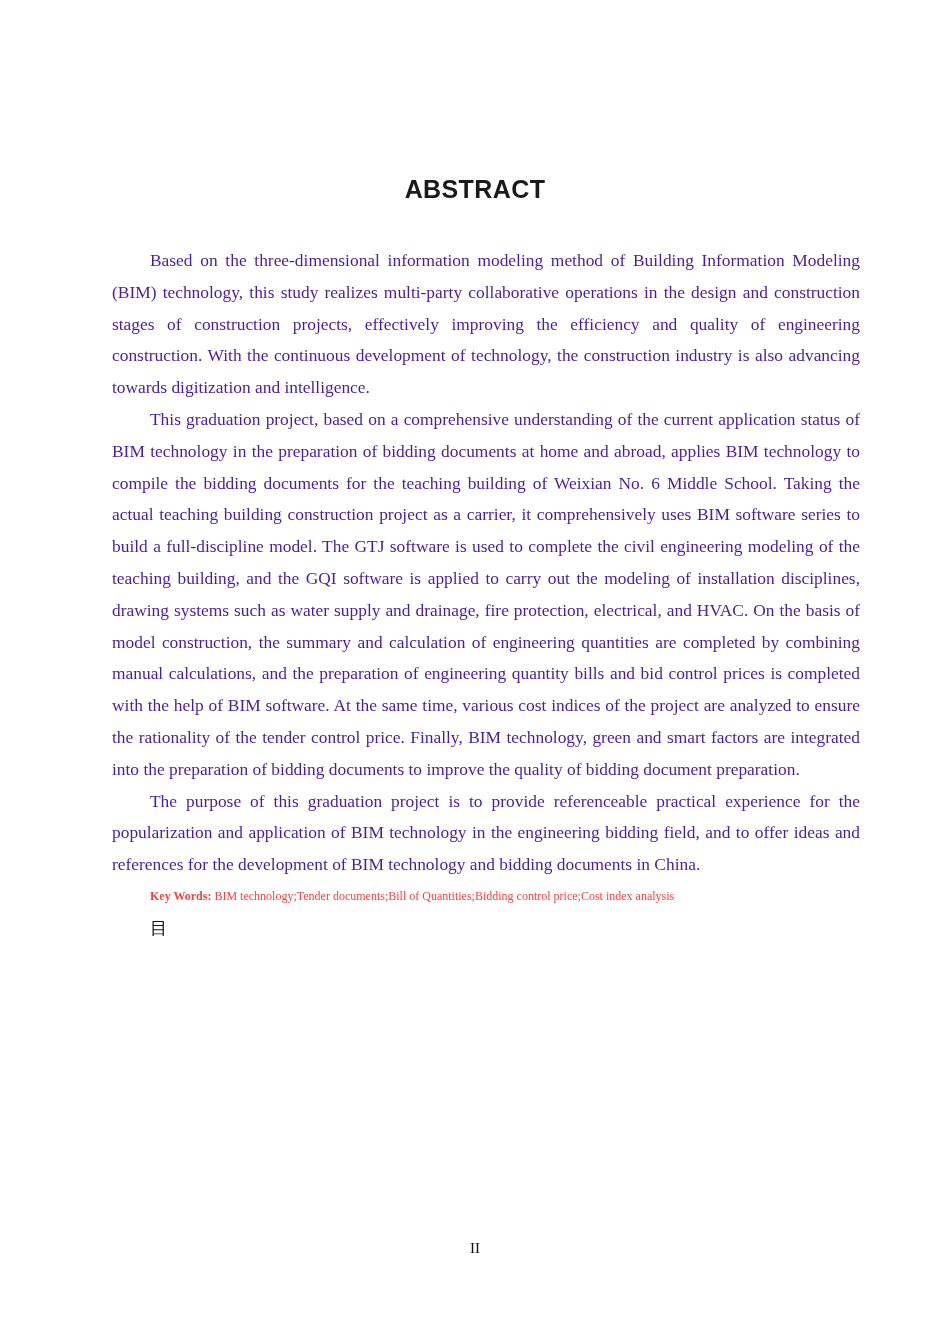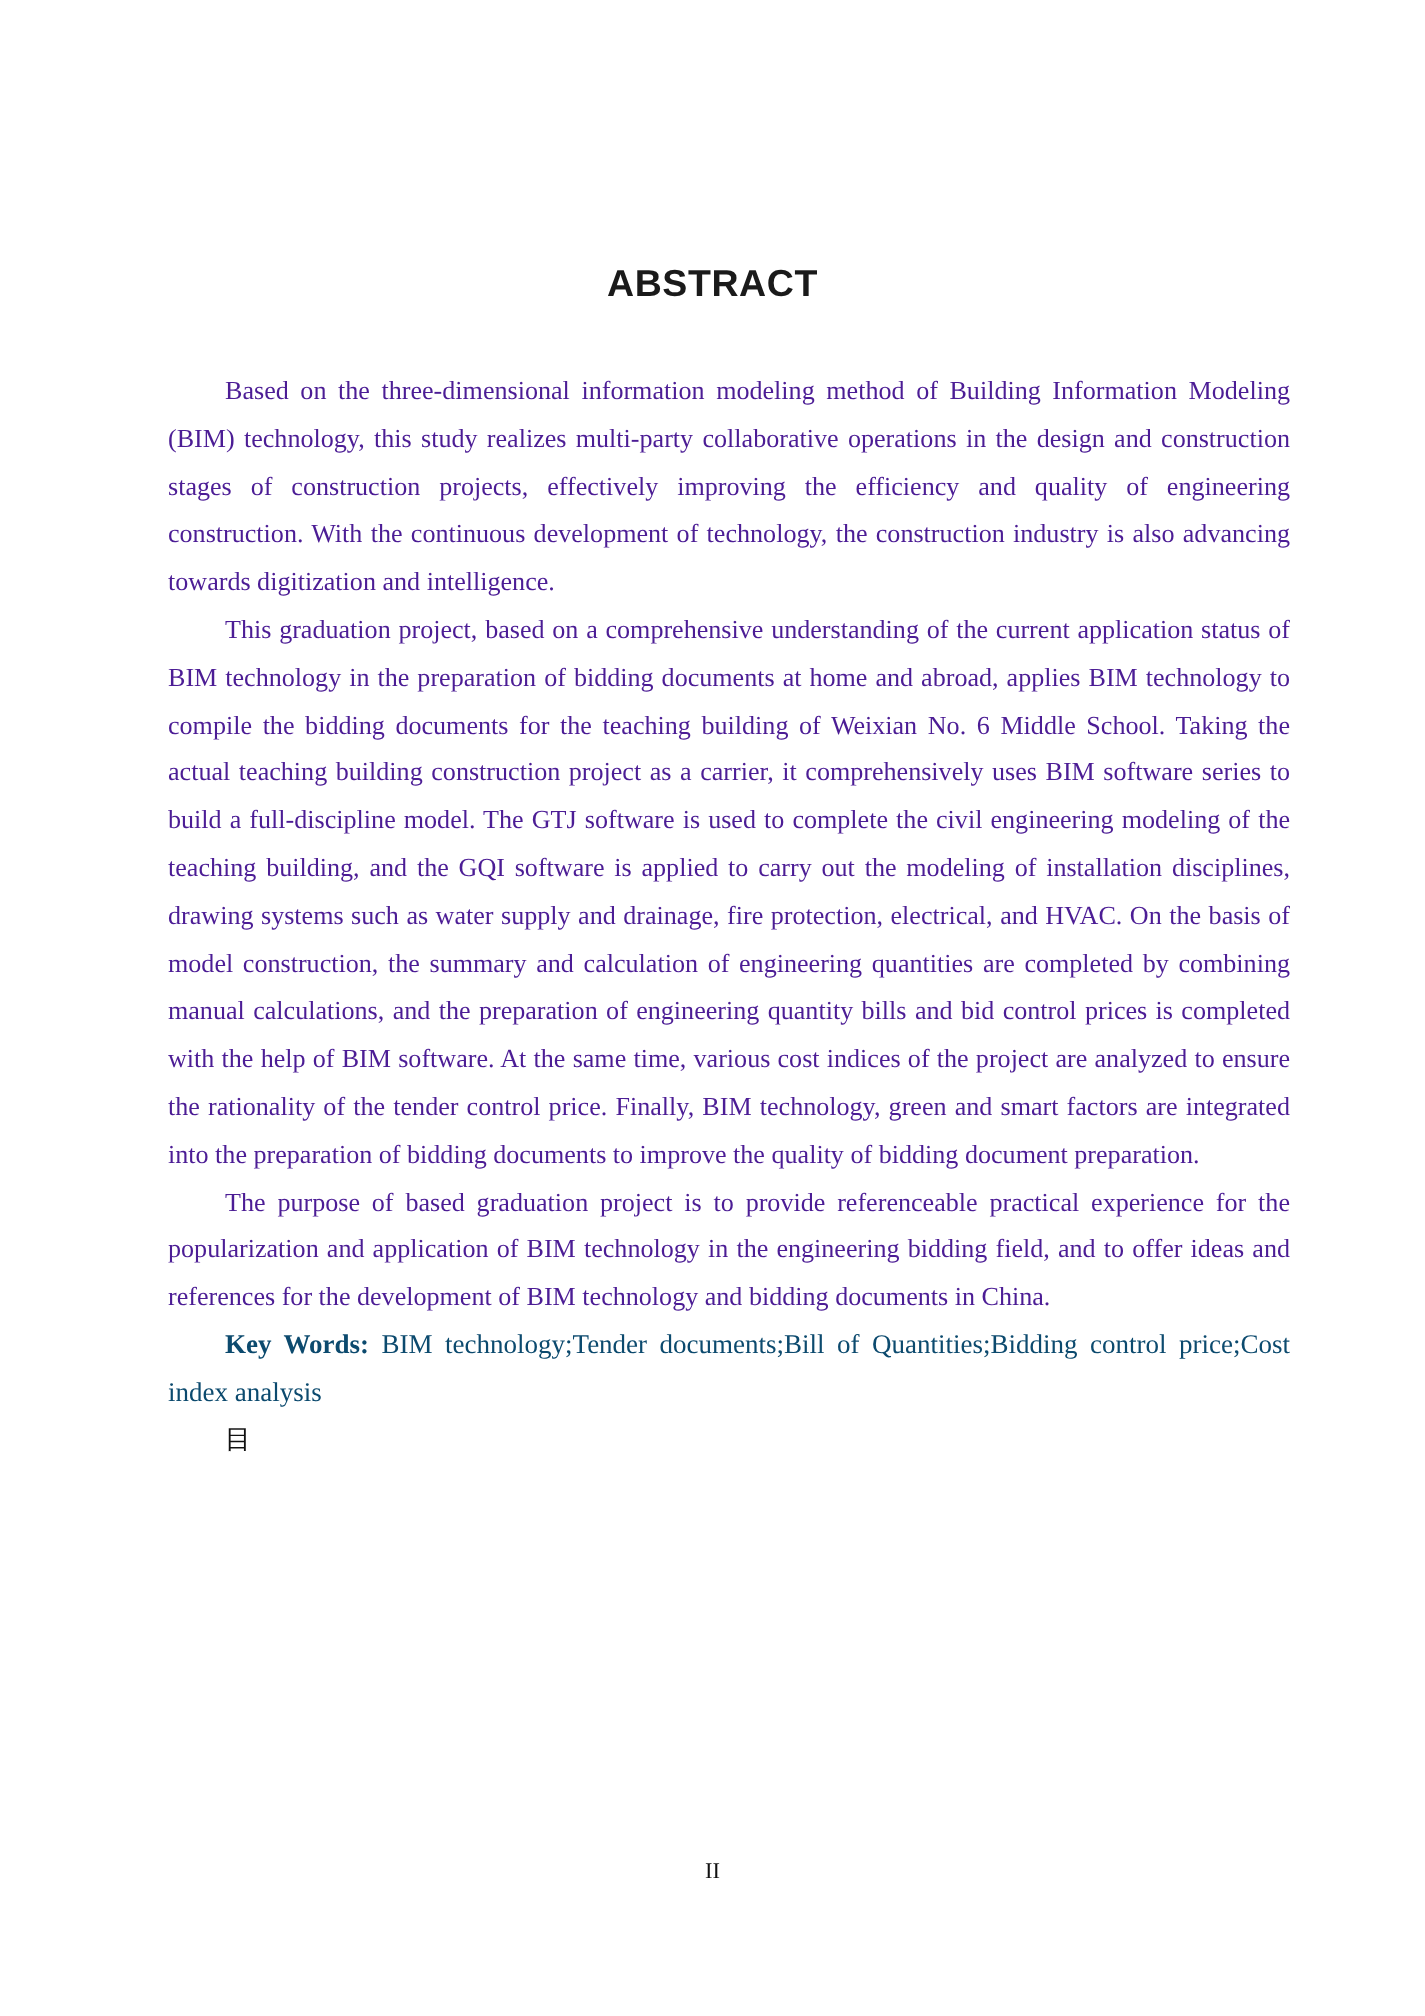--- a/index.html
+++ b/index.html
@@ -63,26 +63,26 @@
     margin-top: 0;
   }
 
   .kw-label {
     font-weight: bold;
   }
 
   .keywords {
     margin: 0;
     padding: 0;
-    font-size: 18px;
+    font-size: 12px;
     line-height: 31.8px;
     text-align: justify;
     text-justify: inter-word;
     text-indent: 38px;
-    color: #0c4a6e;
+    color: #ef4444;
   }
 
   
   .stray-cjk {
     margin: 0;
     padding: 0;
     font-size: 17.4px;
     line-height: 31.8px;
     text-indent: 38px;
     font-family: "DejaVu Sans", "Liberation Sans", sans-serif;
@@ -107,21 +107,21 @@
 <div class="page">
 
   <div class="abstract-title">ABSTRACT</div>
 
   <div class="body-block">
 
     <p class="para">Based on the three-dimensional information modeling method of Building Information Modeling (BIM) technology, this study realizes multi-party collaborative operations in the design and construction stages of construction projects, effectively improving the efficiency and quality of engineering construction. With the continuous development of technology, the construction industry is also advancing towards digitization and intelligence.</p>
 
     <p class="para">This graduation project, based on a comprehensive understanding of the current application status of BIM technology in the preparation of bidding documents at home and abroad, applies BIM technology to compile the bidding documents for the teaching building of Weixian No. 6 Middle School. Taking the actual teaching building construction project as a carrier, it comprehensively uses BIM software series to build a full-discipline model. The GTJ software is used to complete the civil engineering modeling of the teaching building, and the GQI software is applied to carry out the modeling of installation disciplines, drawing systems such as water supply and drainage, fire protection, electrical, and HVAC. On the basis of model construction, the summary and calculation of engineering quantities are completed by combining manual calculations, and the preparation of engineering quantity bills and bid control prices is completed with the help of BIM software.  At the same time, various cost indices of the project are analyzed to ensure the rationality of the tender control price.  Finally, BIM technology, green and smart factors are integrated into the preparation of bidding documents to improve the quality of bidding document preparation.</p>
 
-    <p class="para">The purpose of based graduation project is to provide referenceable practical experience for the popularization and application of BIM technology in the engineering bidding field, and to offer ideas and references for the development of BIM technology and bidding documents in China.</p>
+    <p class="para">The purpose of this graduation project is to provide referenceable practical experience for the popularization and application of BIM technology in the engineering bidding field, and to offer ideas and references for the development of BIM technology and bidding documents in China.</p>
 
     <p class="keywords"><span class="kw-label">Key Words:</span><span> </span><span>BIM technology;Tender documents;Bill of Quantities;Bidding control price;Cost  index  analysis</span></p>
 
     <p class="stray-cjk">目</p>
 
   </div>
 
   <div class="page-number">II</div>
 
 </div>

